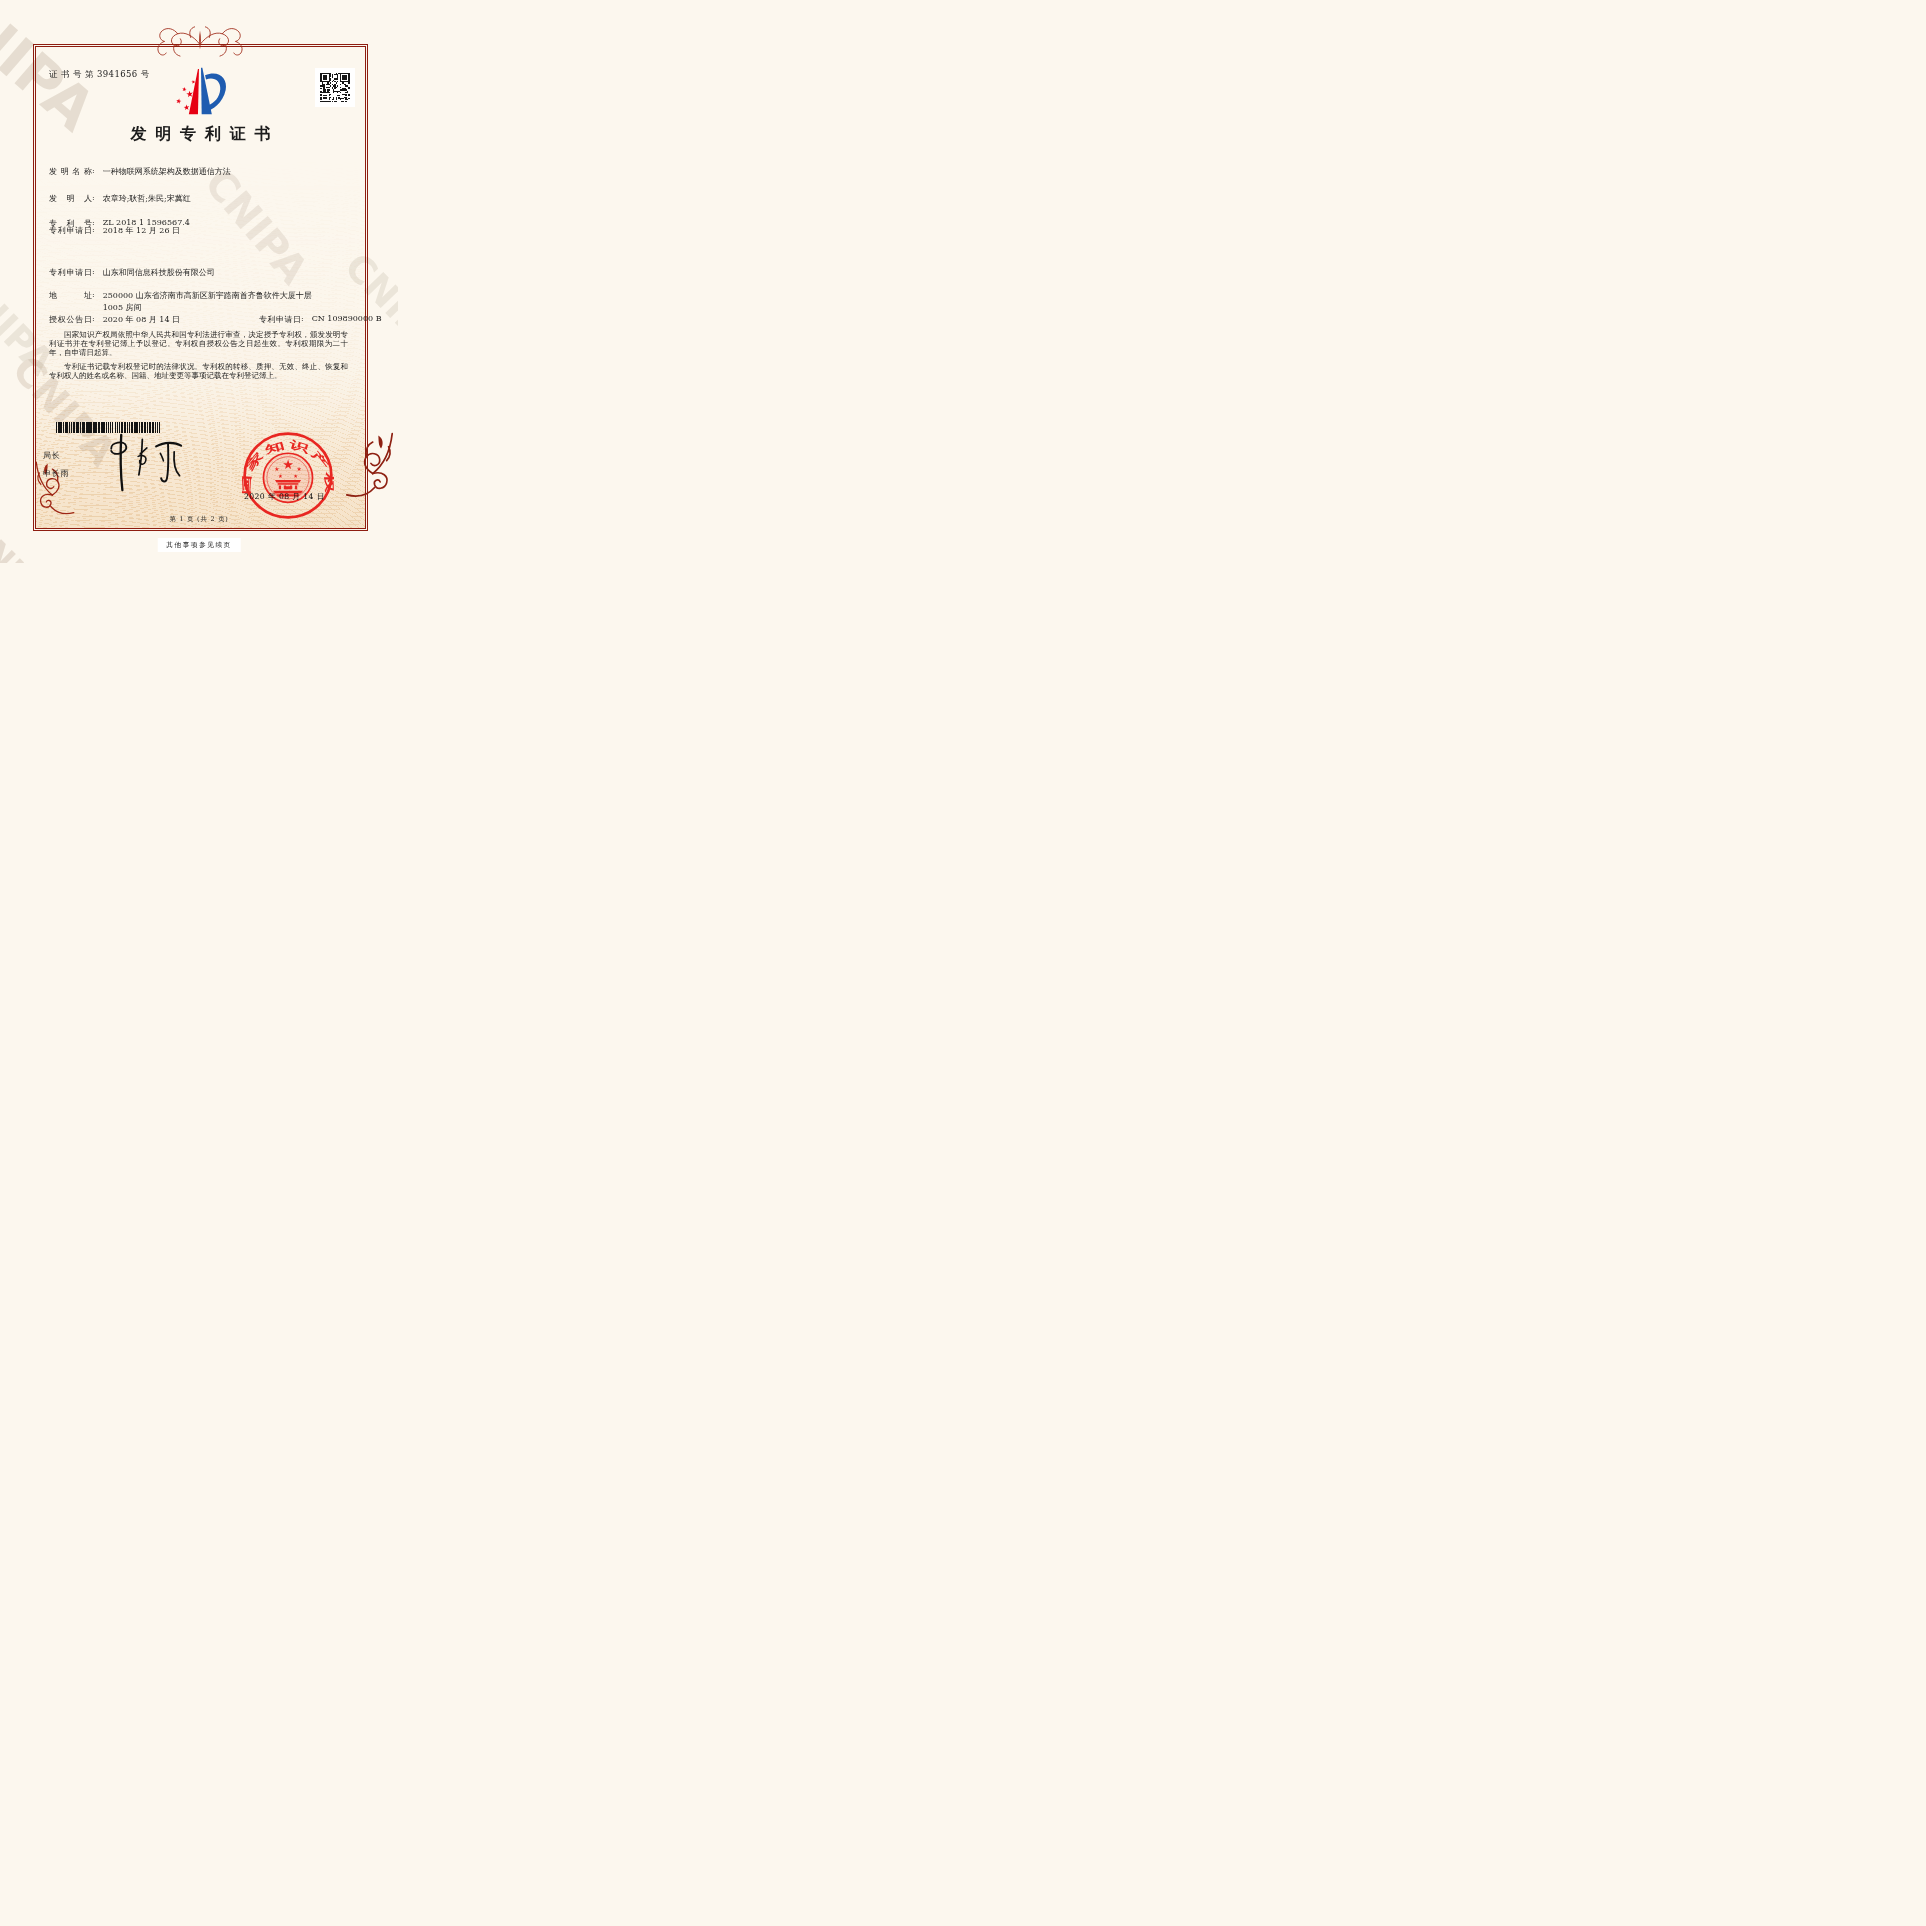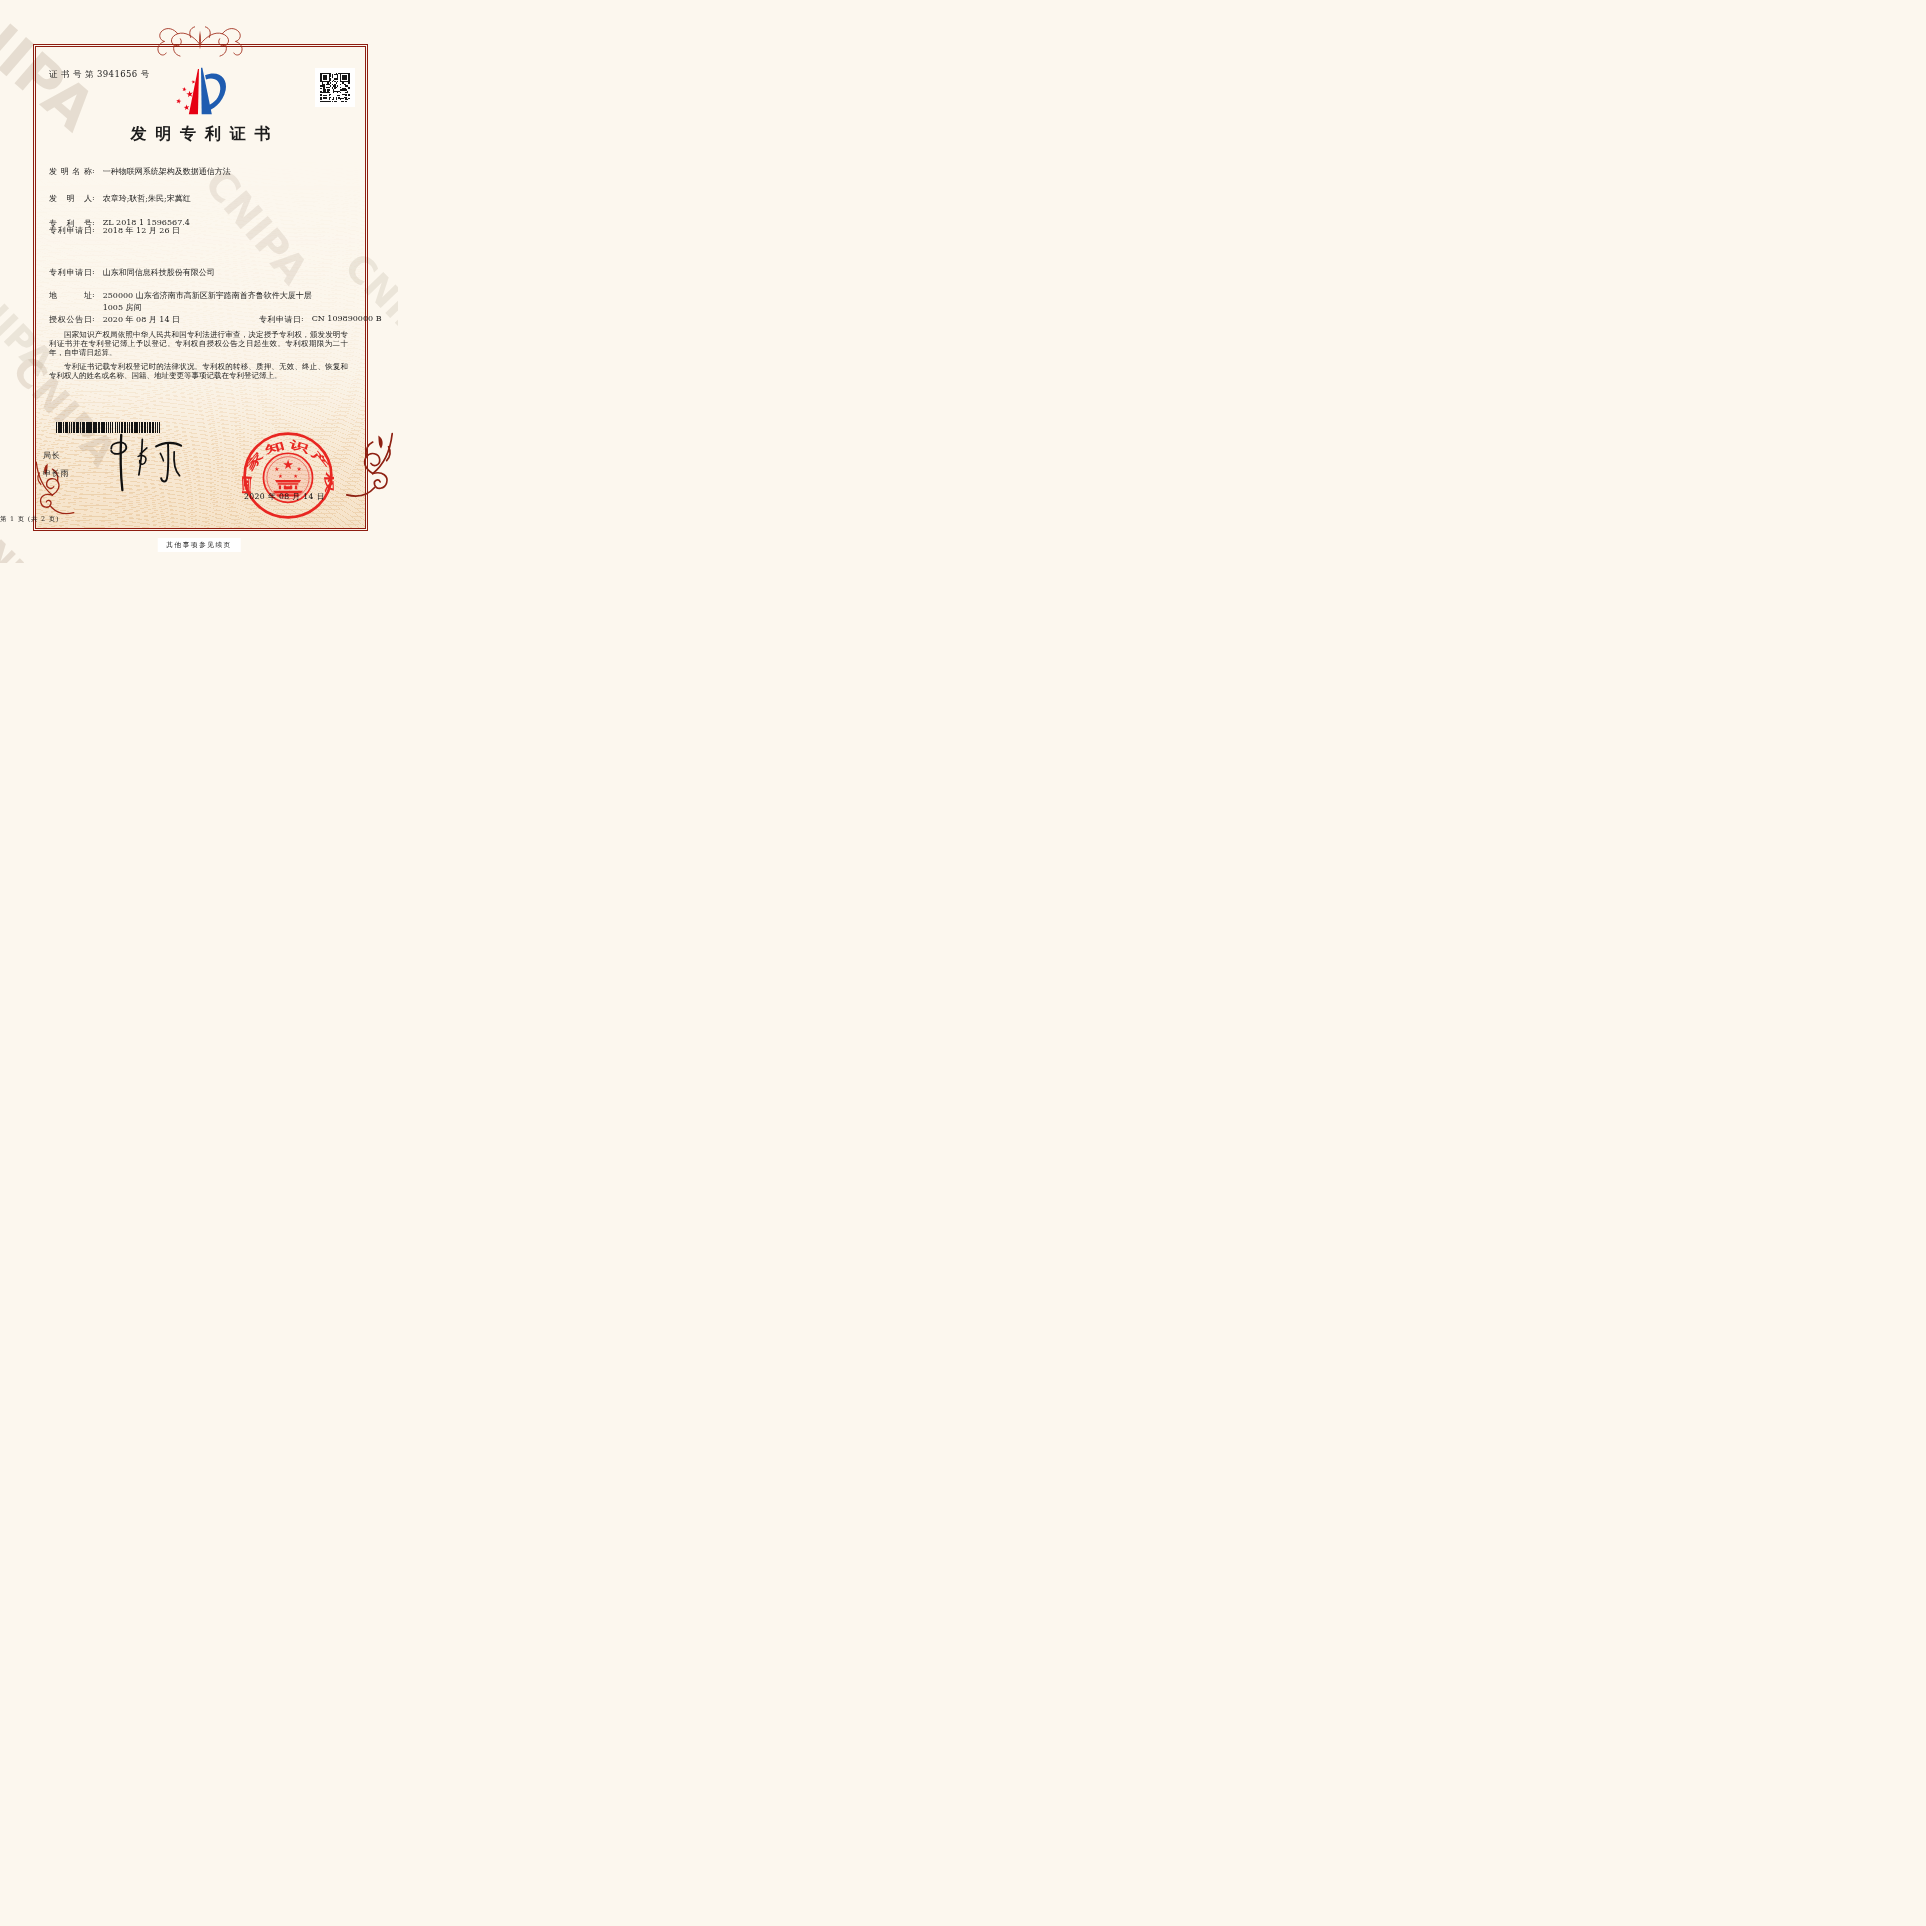--- a/index.html
+++ b/index.html
@@ -49,21 +49,21 @@
   
   #barcode{position:absolute;left:56px;top:422px;width:104px;height:11.2px;font-size:0;z-index:3;}
   #barcode i{display:inline-block;height:100%;background:#141414;}
   .sig-title{position:absolute;left:43px;top:450px;font-size:8px;z-index:3;
              font-family:"DejaVu Sans","Liberation Sans",sans-serif;letter-spacing:0.8px;}
   .sig-name{position:absolute;left:43px;top:468px;font-size:8px;z-index:3;
             font-family:"DejaVu Sans","Liberation Sans",sans-serif;letter-spacing:0.8px;}
   .signature{position:absolute;left:89px;top:433px;z-index:3;}
   .seal{position:absolute;left:242px;top:431px;z-index:3;opacity:.97;}
   .seal-date{position:absolute;left:244px;top:492px;font-size:7.7px;color:#0e0e0e;letter-spacing:0.4px;z-index:4;white-space:nowrap;}
-  .page-info{position:absolute;left:0;right:0;top:515px;text-align:left;font-size:6.4px;letter-spacing:0.8px;z-index:3;}
+  .page-info{position:absolute;left:0;right:0;top:515px;text-align:center;font-size:6.4px;letter-spacing:0.8px;z-index:3;}
   .note{position:absolute;left:50%;transform:translateX(-50%);top:538px;background:#ffffff;
         padding:2.7px 8.5px;font-size:6.7px;letter-spacing:1.5px;z-index:3;white-space:nowrap;}
 </style>
 </head>
 <body>
 
 <div class="page">
 
   <div class="waves"></div>
 

